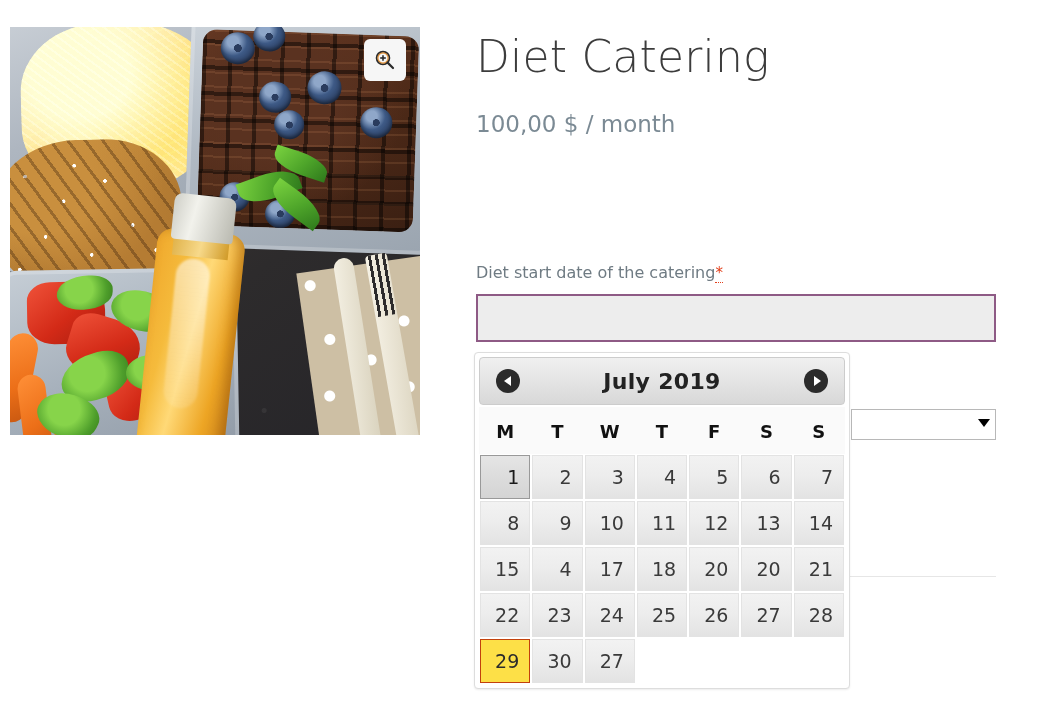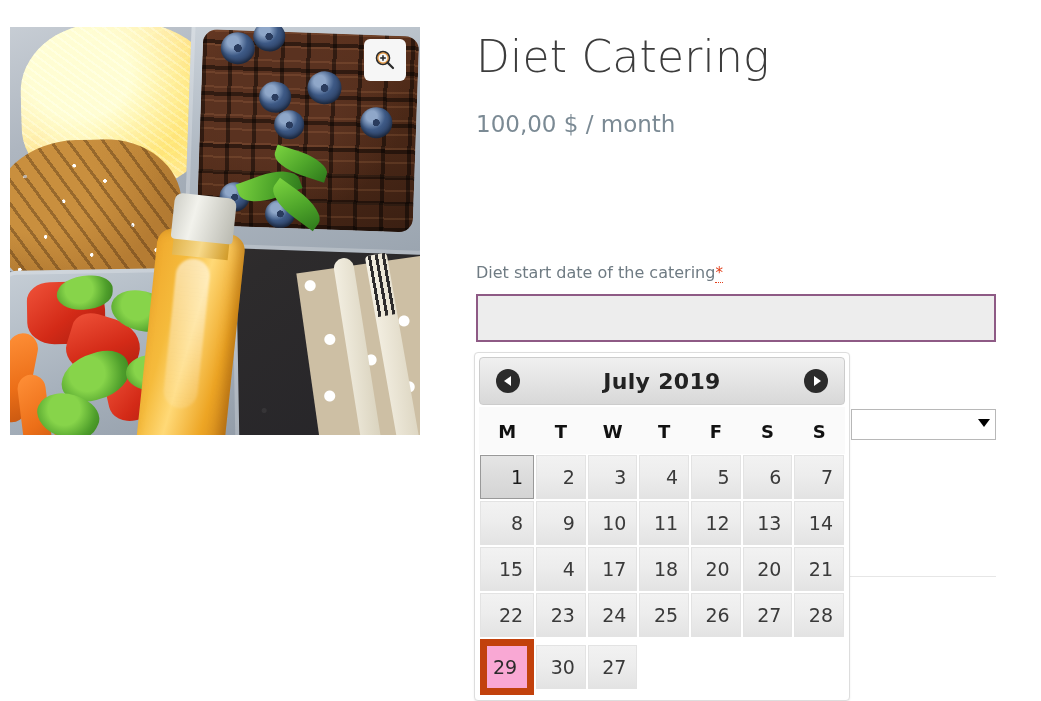--- a/index.html
+++ b/index.html
@@ -303,21 +303,21 @@
     background: linear-gradient(180deg,#f2f2f2 0%,#ededed 45%,#e3e3e3 100%);
     border:1px solid #e3e3e3;
     text-decoration:none; cursor:pointer;
     font-family:"DejaVu Sans", sans-serif;
   }
   .dp-day.hover {
     background: linear-gradient(180deg,#e5e5e5 0%,#dcdcdc 50%,#d4d4d4 100%);
     border:1px solid #999999; color:#1a1a1a;
   }
   .dp-day.today {
-    background:#f9a8d4; border:7px solid #c2410c; color:#2b2b2b;
+    background:#fde047; border:1px solid #c2410c; color:#2b2b2b;
   }
   .dp-empty { display:block; padding:10px 6px; height:41px; }
 </style>
 </head>
 <body>
 
 <div id="root">
 
   <div class="gallery">
     <div class="photo">

